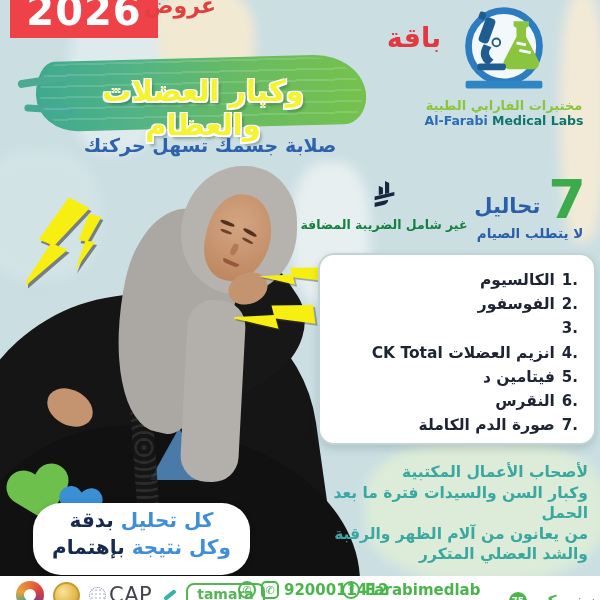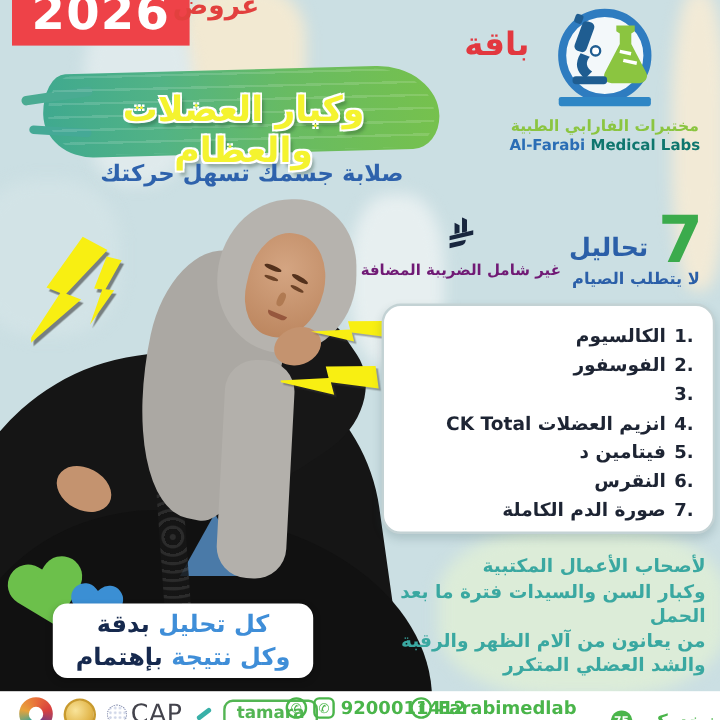--- a/index.html
+++ b/index.html
@@ -36,21 +36,21 @@
   .main-title{left:42px;top:74px;width:322px;text-align:center;z-index:5;direction:rtl;
          color:#f4f32f;font-weight:bold;font-size:29px;
          text-shadow:1.5px 1.5px 0 #fff,-1.5px 1.5px 0 #fff,1.5px -1.5px 0 #fff,-1.5px -1.5px 0 #fff,3px 4px 3px rgba(30,60,40,.35);}
   .subtitle{left:60px;top:134px;width:300px;text-align:center;z-index:5;direction:rtl;
          color:#2e62ac;font-weight:bold;font-size:19px;}
 
   
   .price{left:298px;top:181px;width:172px;z-index:6;text-align:center;}
   .price-row{display:flex;justify-content:center;align-items:flex-end;gap:7px;}
   .price-amount{color:#1d6ab2;font-weight:bold;font-size:47px;line-height:44px;}
-  .vat{color:#701a75;font-weight:bold;font-size:12.5px;direction:rtl;margin-top:2px;}
+  .vat{color:#15803d;font-weight:bold;font-size:12.5px;direction:rtl;margin-top:2px;}
   .count{left:466px;top:176px;width:128px;z-index:6;text-align:center;}
   .count-row{display:flex;justify-content:center;align-items:flex-end;gap:8px;direction:rtl;}
   .count-num{color:#3bab4c;font-weight:bold;font-size:54px;line-height:48px;}
   .count-label{color:#2b5fa8;font-weight:bold;font-size:21px;margin-bottom:6px;}
   .fasting{color:#2b5fa8;font-weight:bold;font-size:13.5px;direction:rtl;margin-top:1px;}
 
   
   .card{left:318px;top:253px;width:278px;height:192px;background:#fff;border:2px solid #c3d2d4;
         border-radius:16px;z-index:6;box-shadow:0 4px 8px rgba(40,70,80,.18);padding:13px 16px 8px 10px;}
   .trow{display:flex;direction:rtl;gap:7px;align-items:baseline;line-height:24.2px;}
@@ -64,21 +64,21 @@
   
   .heart{position:absolute;z-index:2;}
   .heart-green{left:8px;top:468px;width:66px;height:60px;transform:rotate(-14deg);}
   .heart-green::before,.heart-green::after{content:"";position:absolute;top:0;width:34px;height:53px;border-radius:17px 17px 0 0;background:#6cc04b;}
   .heart-green::before{left:32px;transform:rotate(-45deg);transform-origin:0 100%;}
   .heart-green::after{left:0;transform:rotate(45deg);transform-origin:100% 100%;}
   .heart-blue{left:58px;top:488px;width:44px;height:40px;transform:rotate(6deg);}
   .heart-blue::before,.heart-blue::after{content:"";position:absolute;top:0;width:23px;height:36px;border-radius:12px 12px 0 0;background:#3b8fd4;}
   .heart-blue::before{left:21px;transform:rotate(-45deg);transform-origin:0 100%;}
   .heart-blue::after{left:0;transform:rotate(45deg);transform-origin:100% 100%;}
-  .bubble{left:44px;top:503px;width:217px;height:62px;background:#fff;border-radius:12px;z-index:3;
+  .bubble{left:33px;top:503px;width:217px;height:72px;background:#fff;border-radius:28px;z-index:3;
           box-shadow:0 2px 6px rgba(0,0,0,.22);direction:rtl;text-align:center;padding-top:4px;}
   .bubble .ln{font-weight:bold;font-size:20px;line-height:27px;}
   .bubble .lt{color:#3f8ed8;} .bubble .dk{color:#16294e;}
 
   
   .bolts{z-index:4;}
 
   
   .ph{position:absolute;z-index:1;}
 

